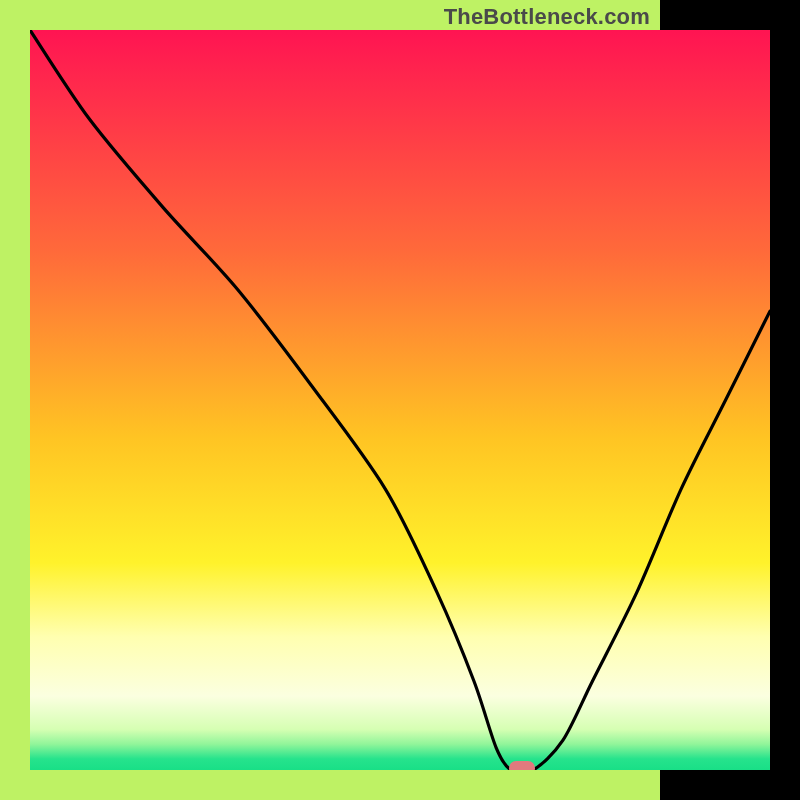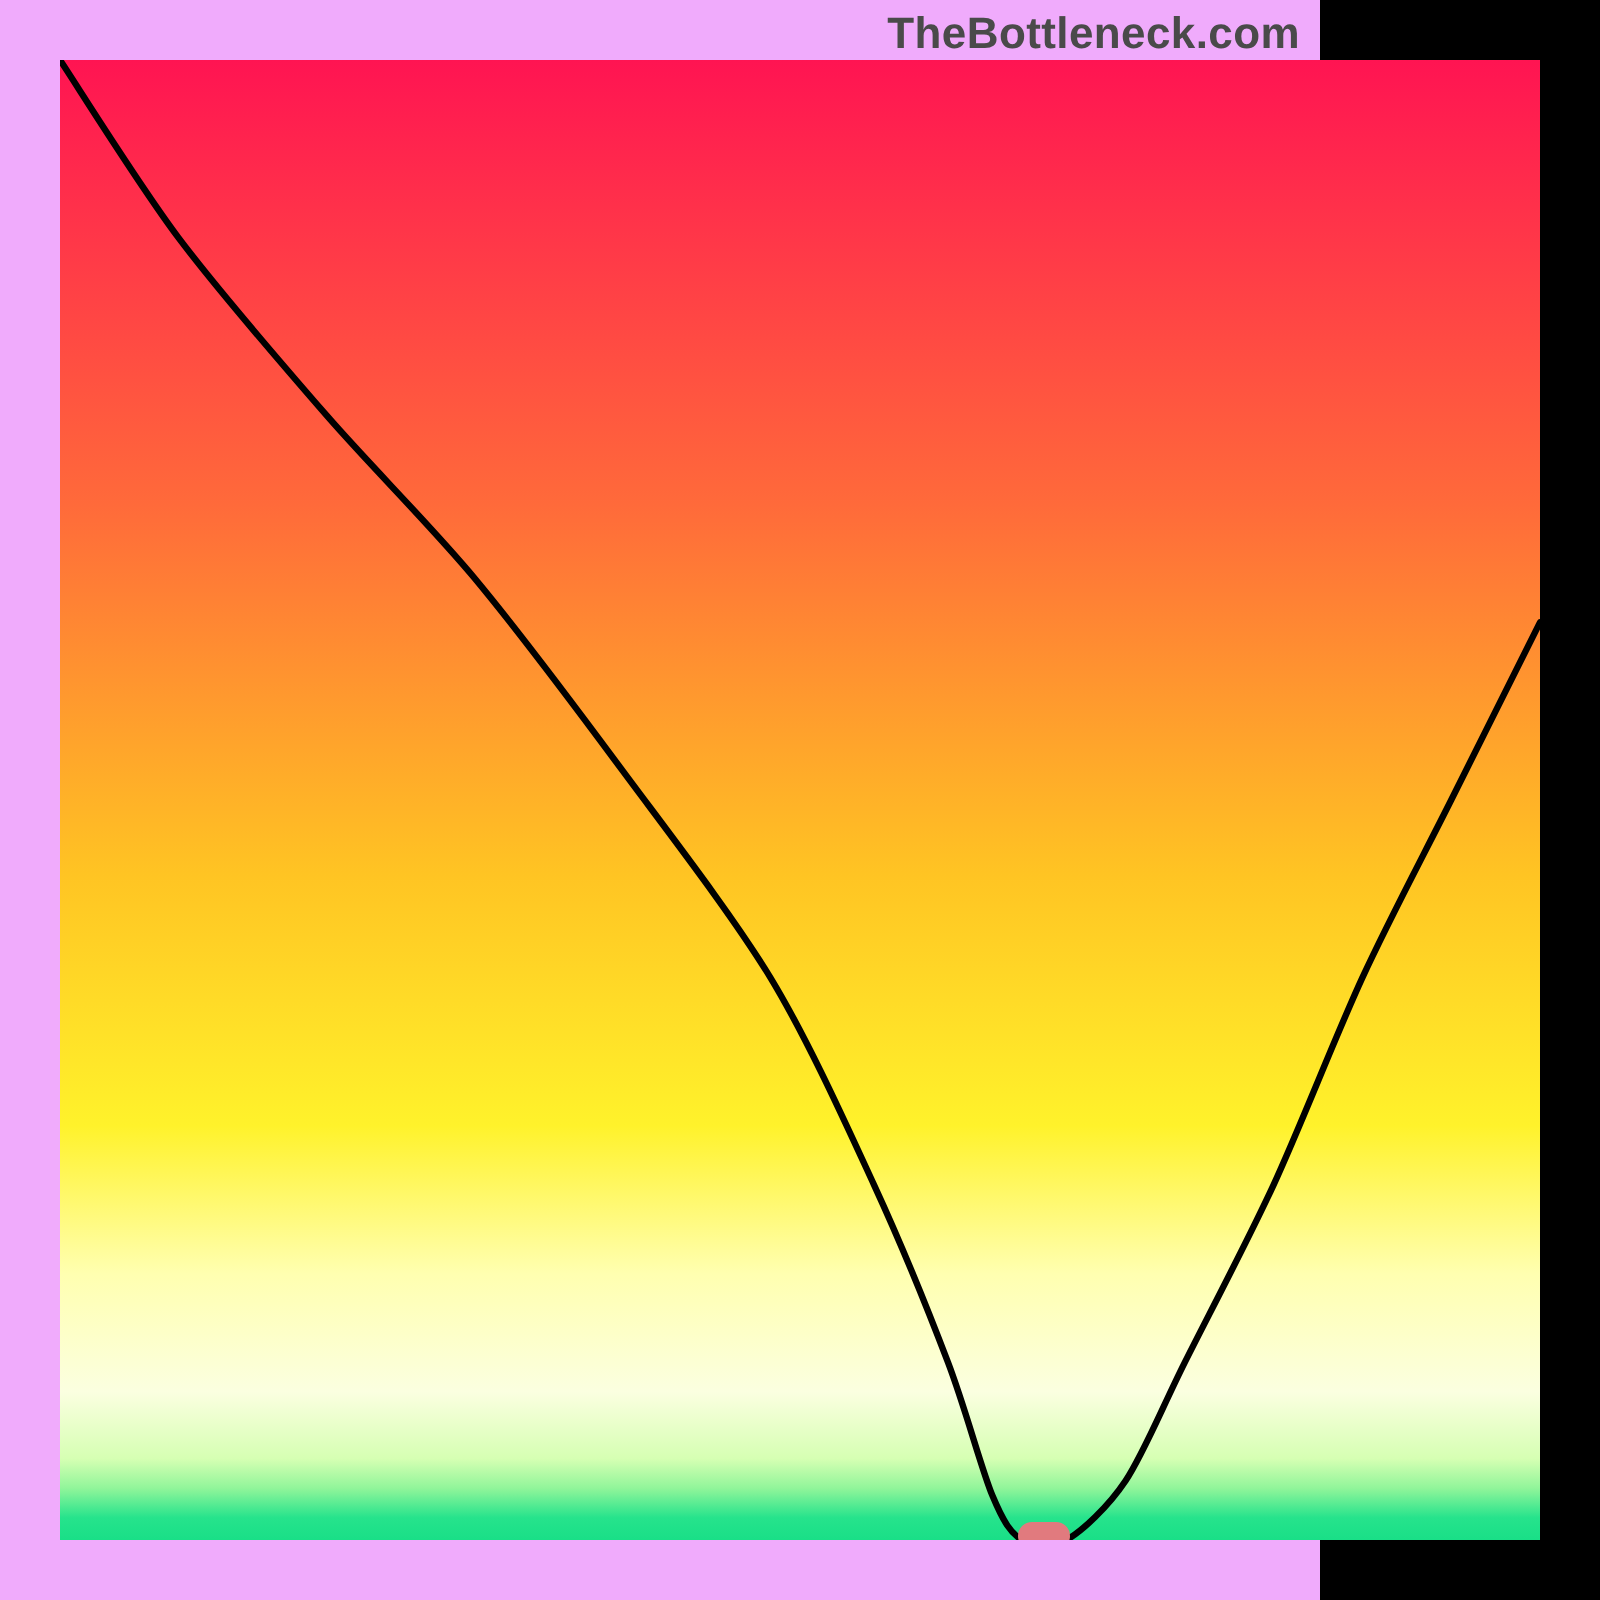--- a/index.html
+++ b/index.html
@@ -8,21 +8,21 @@
     width: 800px;
     height: 800px;
     overflow: hidden;
     background: #000;
     font-family: Arial, Helvetica, sans-serif;
   }
   .frame {
     position: relative;
     width: 660px;
     height: 800px;
-    background: #f0abfc;
+    background: #bef264;
   }
   .attribution {
     position: absolute;
     top: 4px;
     right: 10px;
     color: #4a4a4a;
     font-size: 22px;
     font-weight: 600;
     letter-spacing: 0.2px;
     user-select: none;

